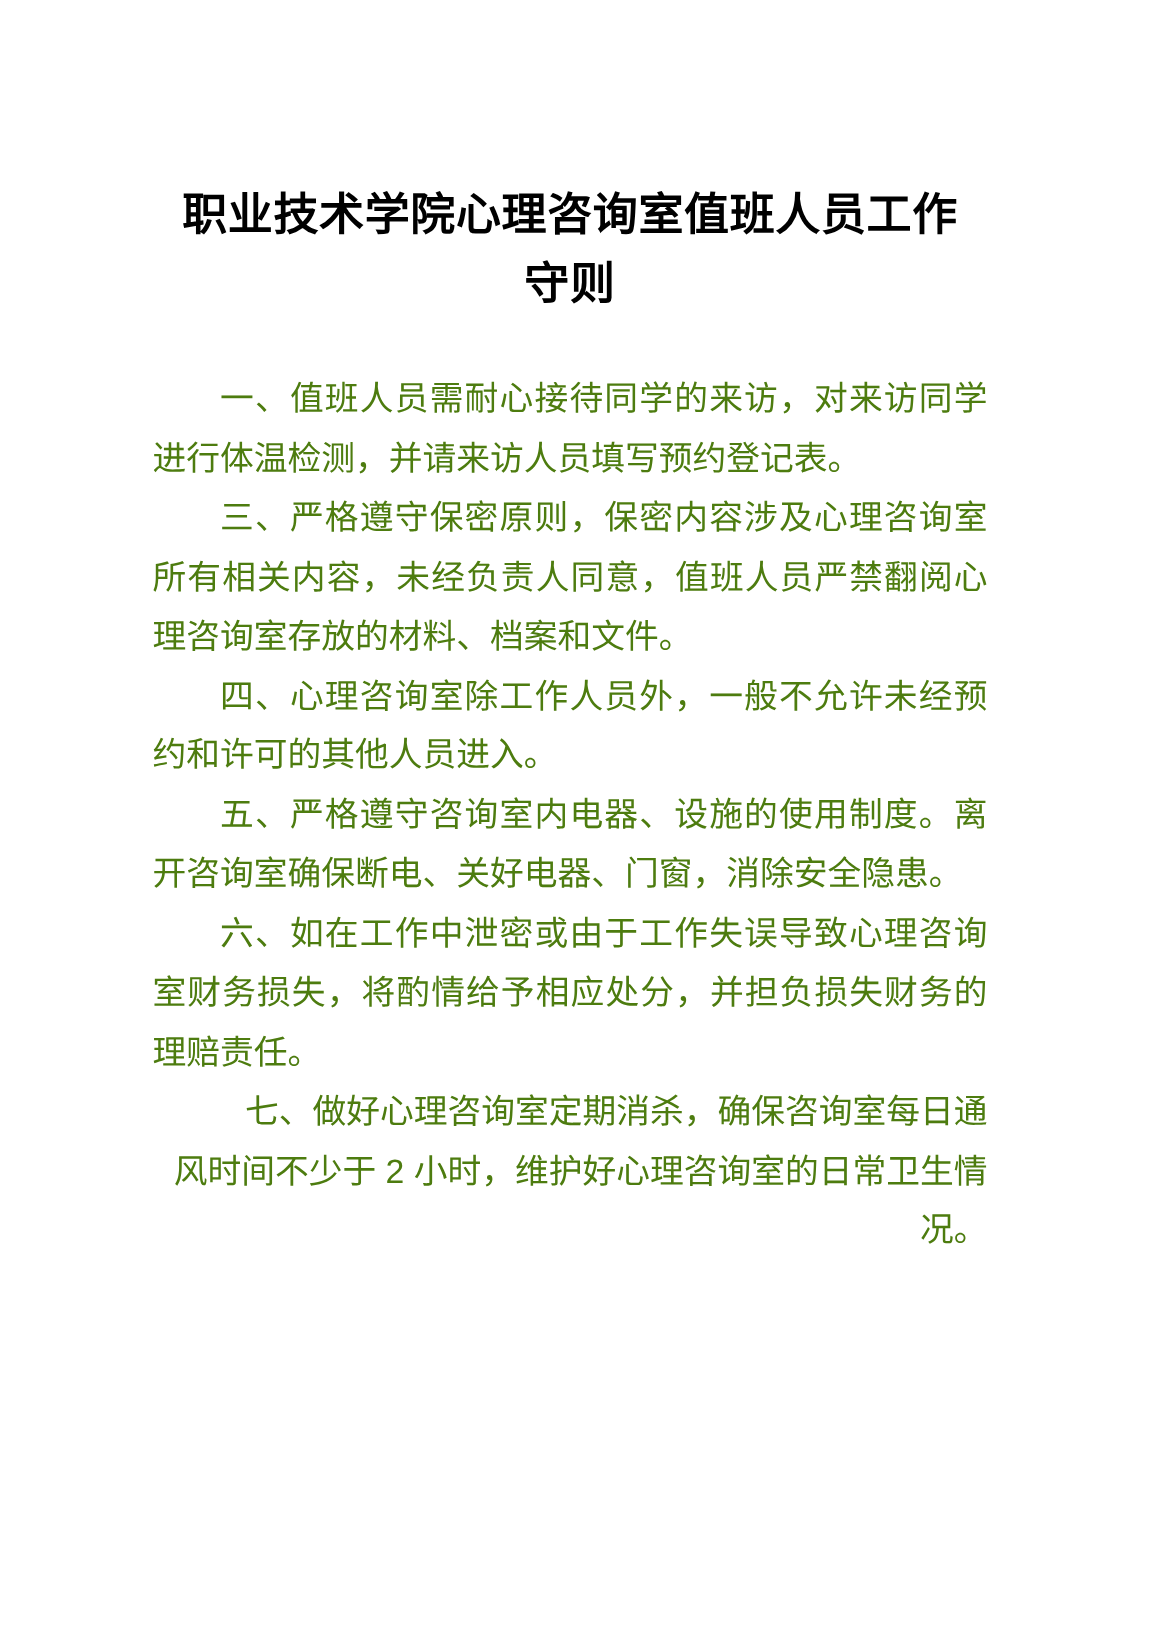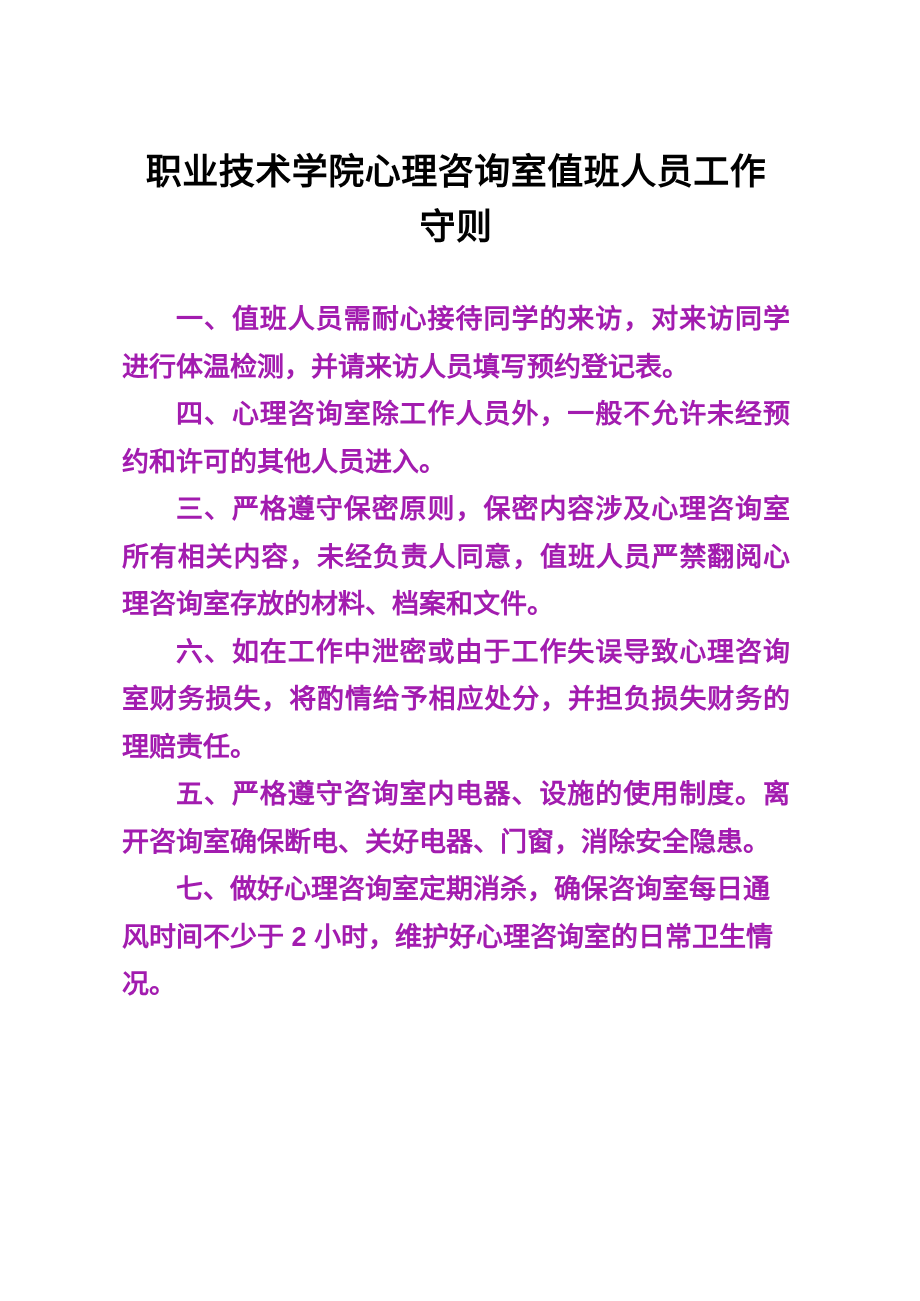--- a/index.html
+++ b/index.html
@@ -43,55 +43,55 @@
     font-family: "Liberation Sans", "DejaVu Sans", sans-serif;
   }
 
   .body-block {
     margin-top: 42px;
   }
 
   .doc-para {
     font-size: 27px;
     line-height: 47.5px;
-    font-weight: 700;
+    font-weight: 400;
     text-align: justify;
     text-justify: inter-ideograph;
     text-indent: 54px;
     margin: 0;
-    color: #a21caf;
+    color: #4d7c0f;
     letter-spacing: 0;
     word-break: break-all;
   }
 
   .doc-para:last-child {
-    text-align: left;
+    text-align: right;
   }
 </style>
 </head>
 <body>
 
 <div class="page">
 
   <div class="doc-body">
 
     <h1 class="doc-title">职业技术学院心理咨询室值班人员工作守则</h1>
 
     <div class="body-block">
 
       <p class="doc-para">一、值班人员需耐心接待同学的来访，对来访同学进行体温检测，并请来访人员填写预约登记表。</p>
 
 
+      <p class="doc-para">三、严格遵守保密原则，保密内容涉及心理咨询室所有相关内容，未经负责人同意，值班人员严禁翻阅心理咨询室存放的材料、档案和文件。</p>
+
       <p class="doc-para">四、心理咨询室除工作人员外，一般不允许未经预约和许可的其他人员进入。</p>
 
-      <p class="doc-para">三、严格遵守保密原则，保密内容涉及心理咨询室所有相关内容，未经负责人同意，值班人员严禁翻阅心理咨询室存放的材料、档案和文件。</p>
+      <p class="doc-para">五、严格遵守咨询室内电器、设施的使用制度。离开咨询室确保断电、关好电器、门窗，消除安全隐患。</p>
 
       <p class="doc-para">六、如在工作中泄密或由于工作失误导致心理咨询室财务损失，将酌情给予相应处分，并担负损失财务的理赔责任。</p>
-
-      <p class="doc-para">五、严格遵守咨询室内电器、设施的使用制度。离开咨询室确保断电、关好电器、门窗，消除安全隐患。</p>
 
       <p class="doc-para">七、做好心理咨询室定期消杀，确保咨询室每日通风时间不少于 2 小时，维护好心理咨询室的日常卫生情况。</p>
 
     </div>
 
   </div>
 
 </div>
 
 </body></html>

